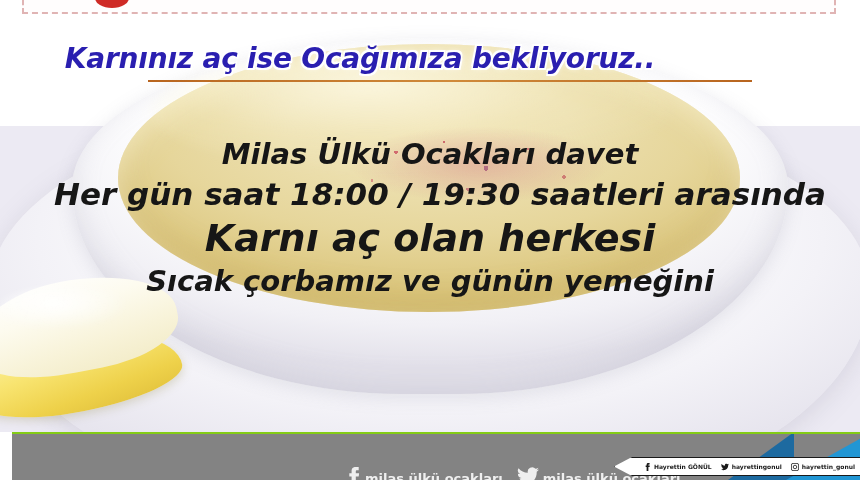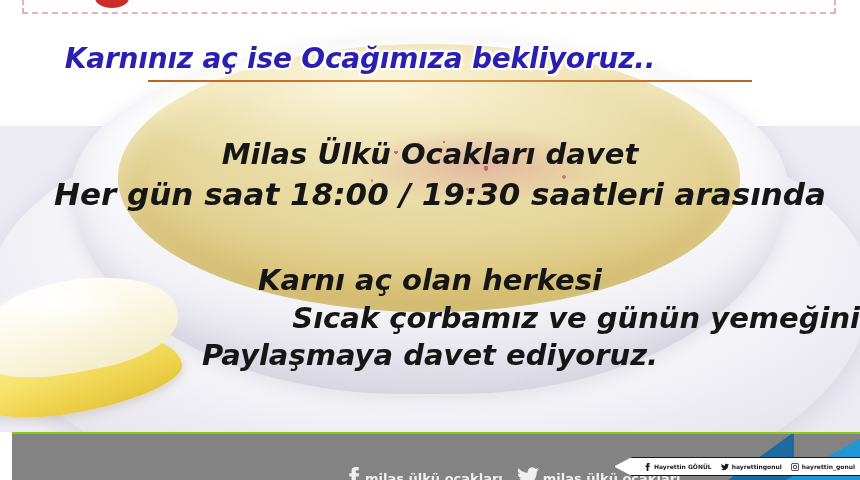--- a/index.html
+++ b/index.html
@@ -130,22 +130,22 @@
     position:absolute; left:0; top:136px; width:860px;
     text-align:center;
     font-family:"DejaVu Sans", sans-serif;
     font-weight:bold; font-style:italic;
     color:#161616;
     line-height:1.30;
   }
   .message .ln { display:block; white-space:nowrap; }
   .ln-1 { font-size:29px; }
   .ln-2 { font-size:31px;margin-left:20px; }
-  .ln-3 { font-size:29px;margin-top:48px; }
-  .ln-4 { font-size:29px;text-align:right; }
+  .ln-3 { font-size:38px; }
+  .ln-4 { font-size:29px; }
   .ln-5 { font-size:29px; }
 
   
   .footer {
     position:absolute; left:12px; top:432px; width:860px; height:48px;
     background:#838383;
     border-top:2px solid #84cc16;
     overflow:hidden;
   }
   
@@ -213,21 +213,20 @@
   <div class="top-red-blob"></div>
 
   <div class="headline">Karnınız aç ise Ocağımıza bekliyoruz..</div>
   <div class="headline-rule"></div>
 
   <div class="message">
     <span class="ln ln-1">Milas Ülkü Ocakları davet</span>
     <span class="ln ln-2">Her gün saat 18:00 / 19:30 saatleri arasında</span>
     <span class="ln ln-3">Karnı aç olan herkesi</span>
     <span class="ln ln-4">Sıcak çorbamız ve günün yemeğini</span>
-    <span class="ln ln-5">Paylaşmaya davet ediyoruz.</span>
   </div>
 
   <div class="footer">
 
     <div class="wedge-dark"></div>
     <div class="wedge-light"></div>
 
     <div class="socials">
       <div class="soc">
         <svg class="soc-ico" width="17" height="19" viewBox="0 0 17 19">

